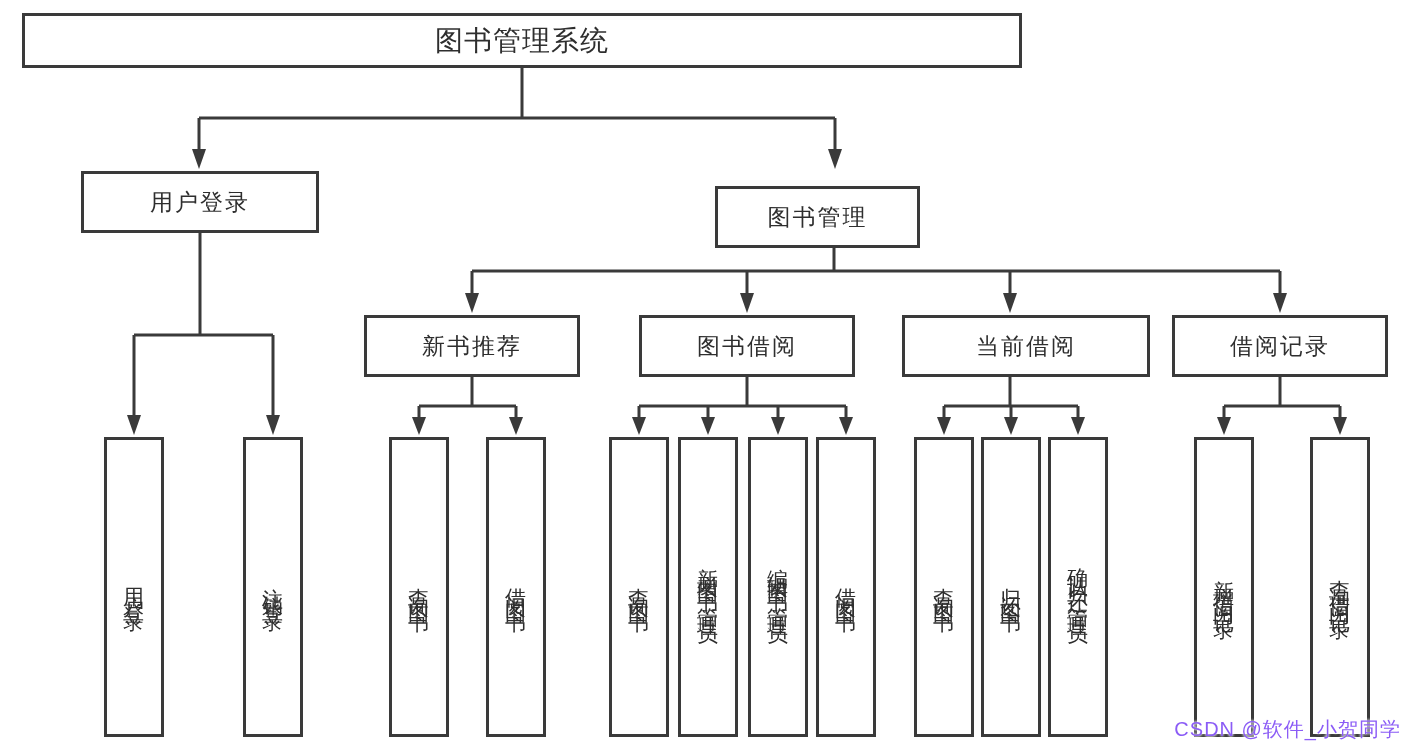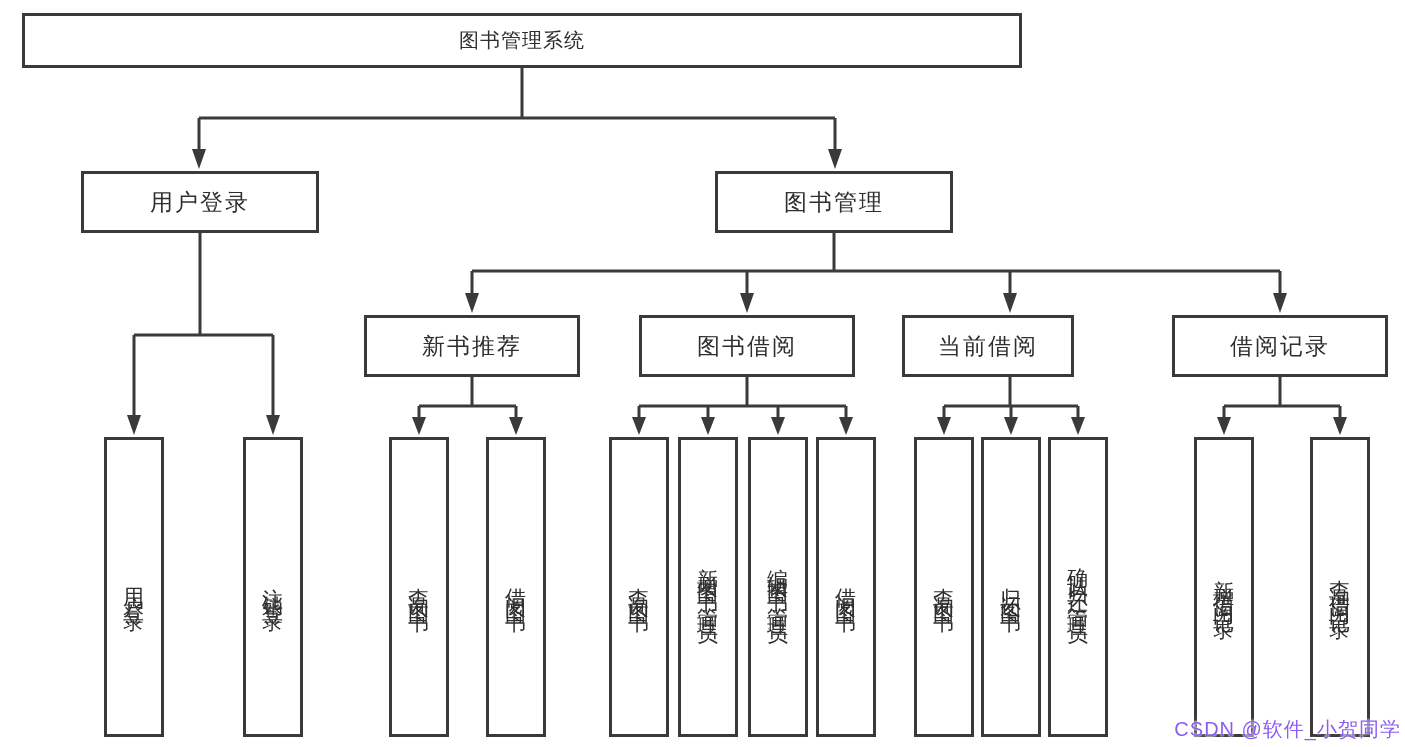--- a/index.html
+++ b/index.html
@@ -9,21 +9,21 @@
   }
   .wires{position:absolute;left:0;top:0;width:1405px;height:747px;}
   .wires path{stroke:#3a3a3a;stroke-width:3;fill:none;}
   .wires polygon{fill:#3a3a3a;stroke:none;}
   .box{
     position:absolute;box-sizing:border-box;border:3px solid #3a3a3a;background:#fff;
     display:flex;align-items:center;justify-content:center;text-align:center;
     color:#2e2e2e;
   }
   .hbox{font-size:23px;letter-spacing:2px;}
-  .rootbox{font-size:20px;letter-spacing:1px;}
+  .rootbox{font-size:28px;letter-spacing:1px;}
   .vbox{
     font-size:21px;
     writing-mode:vertical-rl;
     letter-spacing:8px;
     line-height:1;
   }
   .watermark{
     position:absolute;right:4px;bottom:4px;
     font-size:20px;color:#8b5cf6;letter-spacing:1px;
     text-shadow:0 0 3px #ffffff,0 0 3px #ffffff;
@@ -74,25 +74,25 @@
     <g>
       <path d="M1280 377 V406 M1224 406 H1340 M1224 406 V419 M1340 406 V419"></path>
       <polygon points="1217,417 1231,417 1224,435"></polygon>
       <polygon points="1333,417 1347,417 1340,435"></polygon>
     </g>
   </svg>
 
   <div class="box hbox rootbox" style="left:22px;top:13px;width:1000px;height:55px">图书管理系统</div>
 
   <div class="box hbox" style="left:81px;top:171px;width:238px;height:62px">用户登录</div>
-  <div class="box hbox" style="left:715px;top:171px;width:238px;height:62px">图书管理</div>
+  <div class="box hbox" style="left:715px;top:186px;width:205px;height:62px">图书管理</div>
 
   <div class="box hbox" style="left:364px;top:315px;width:216px;height:62px">新书推荐</div>
   <div class="box hbox" style="left:639px;top:315px;width:216px;height:62px">图书借阅</div>
-  <div class="box hbox" style="left:902px;top:315px;width:172px;height:62px">当前借阅</div>
+  <div class="box hbox" style="left:902px;top:315px;width:248px;height:62px">当前借阅</div>
   <div class="box hbox" style="left:1172px;top:315px;width:216px;height:62px">借阅记录</div>
 
   <div class="box vbox" style="left:104px;top:437px;width:60px;height:300px">用户登录</div>
   <div class="box vbox" style="left:243px;top:437px;width:60px;height:300px">注销登录</div>
 
   <div class="box vbox" style="left:389px;top:437px;width:60px;height:300px">查询图书</div>
   <div class="box vbox" style="left:486px;top:437px;width:60px;height:300px">借阅图书</div>
 
   <div class="box vbox" style="left:609px;top:437px;width:60px;height:300px">查询图书</div>
   <div class="box vbox" style="left:678px;top:437px;width:60px;height:300px">新增图书（管理员）</div>

